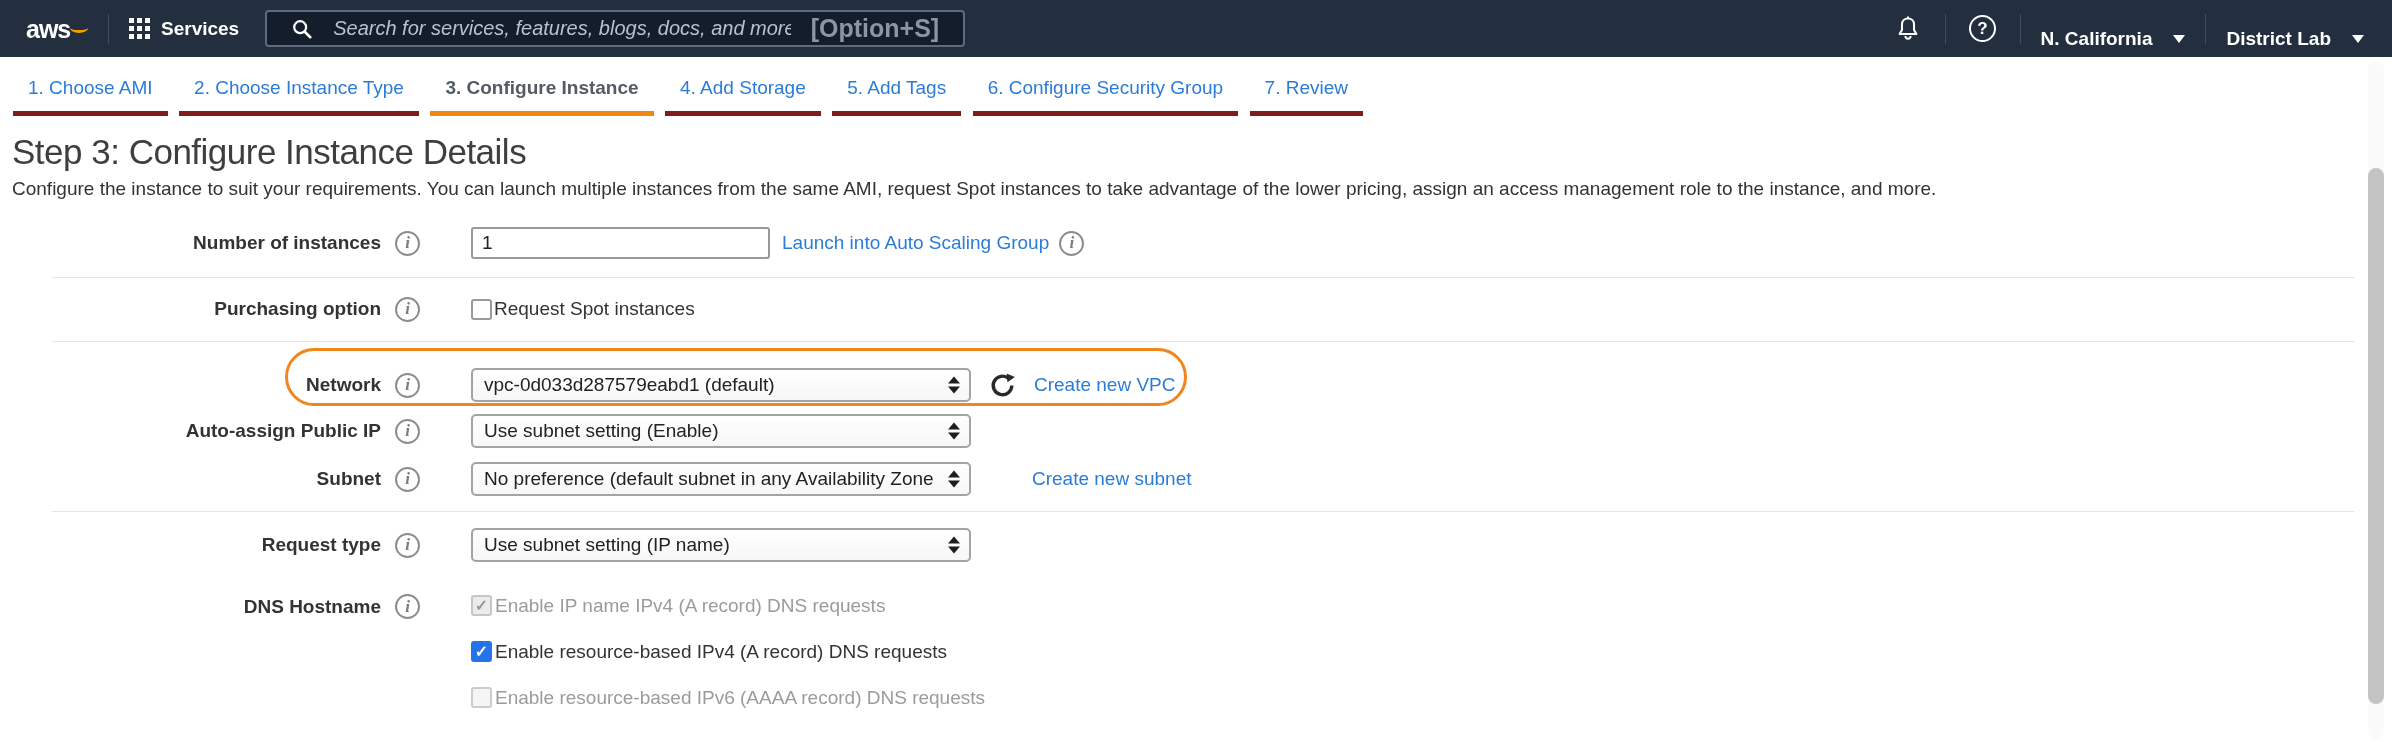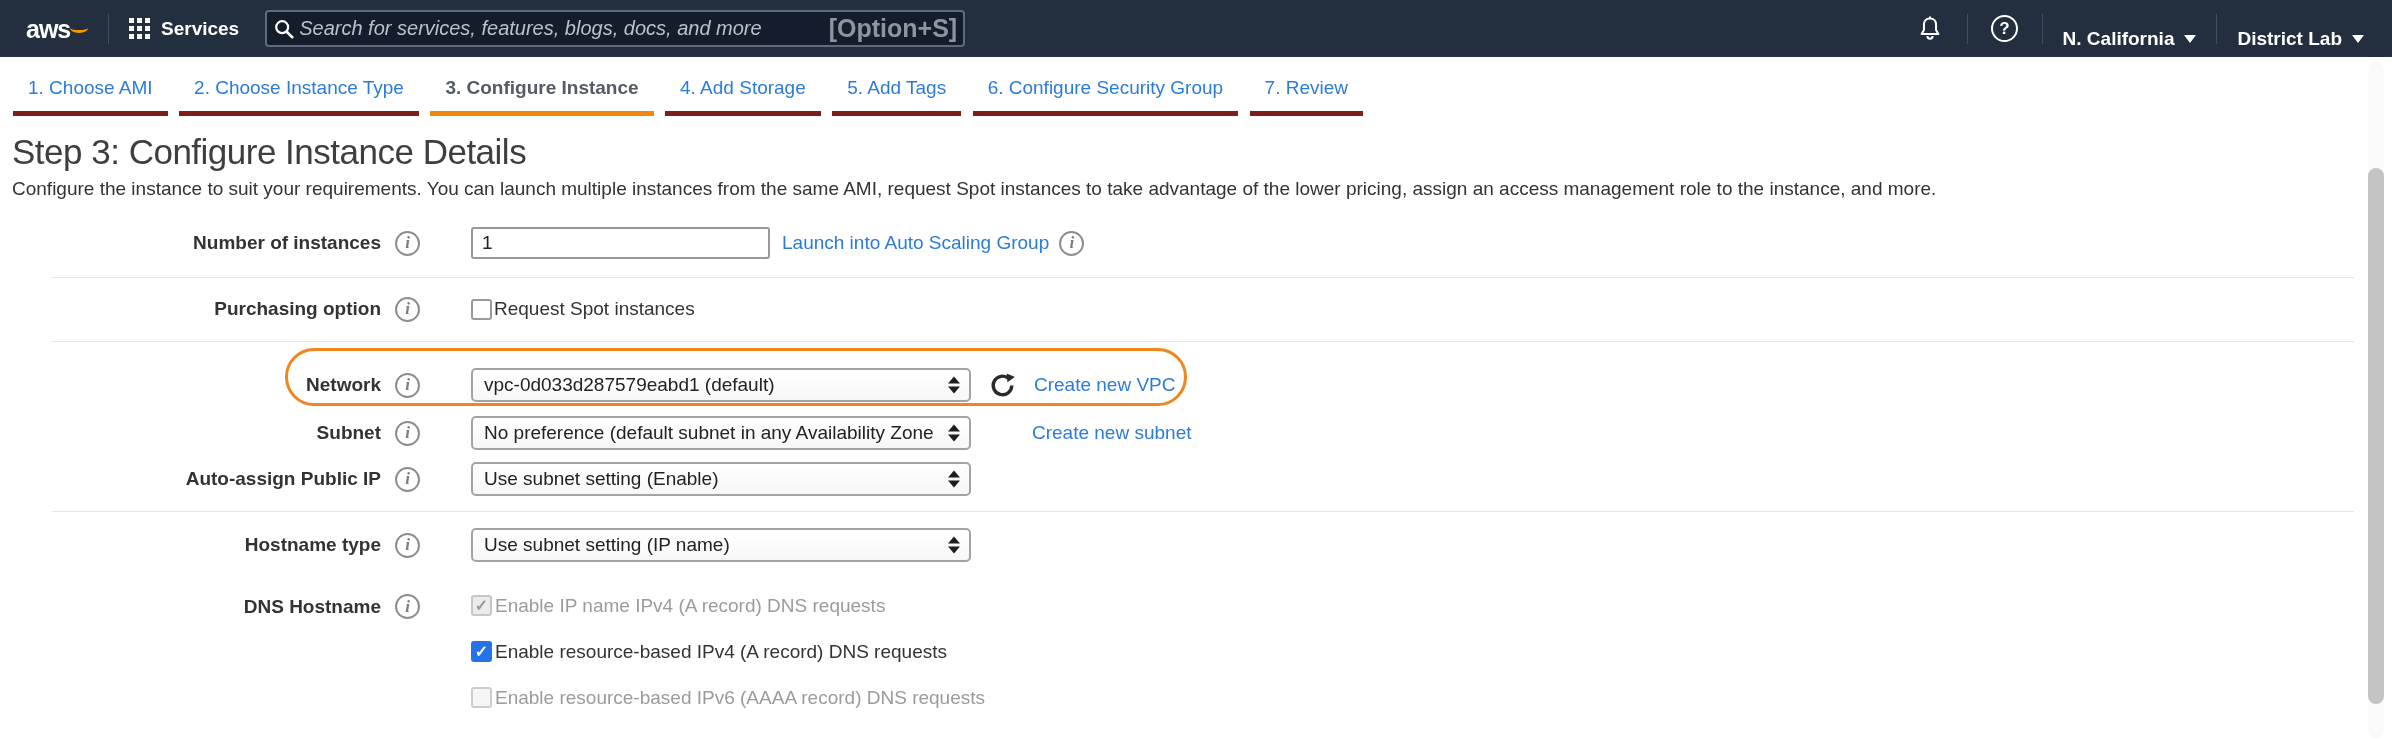--- a/index.html
+++ b/index.html
@@ -19,36 +19,36 @@
   }
   .aws-logo { display: flex; flex-direction: row; align-items: center; width: 62px; cursor: pointer; }
   .aws-logo .aws-word { color: #fff; font-weight: 700; font-size: 25px; letter-spacing: -1px; line-height: 22px; }
   .aws-logo .aws-smile { width: 44px; height: 10px; border-bottom: 3px solid #f90; border-radius: 0 0 50% 50%; margin-top: -2px; }
   .nav-sep { width: 1px; height: 30px; background: #414d5c; margin: 0 20px; }
   .services-btn { display: flex; align-items: center; gap: 11px; cursor: pointer; }
   .services-btn span { color: #fff; font-weight: 700; font-size: 19px; }
   .search-box {
     margin-left: 26px; width: 700px; height: 37px;
     background: #141d2b; border: 2px solid #5f6b7a; border-radius: 4px;
-    display: flex; align-items: center; padding: 0 6px; gap: 4px;
+    display: flex; align-items: center; padding: 0 24px; gap: 20px;
   }
   .search-box input {
     flex: 1; background: transparent; border: none; outline: none;
     color: #e3e7eb; font-size: 20px; font-family: "Liberation Sans", sans-serif;
   }
   .search-box input::placeholder { color: #b9c1ca; font-style: italic; opacity: 1; }
   .search-shortcut { color: #8d96a0; font-size: 25px; font-weight: 700; }
   .nav-right { margin-left: auto; display: flex; align-items: center; }
   .nav-icon-btn { display: flex; align-items: center; justify-content: center; width: 34px; cursor: pointer; }
   .help-circle {
     width: 27px; height: 27px; border: 2px solid #fff; border-radius: 50%;
     color: #fff; font-size: 17px; font-weight: 700;
     display: flex; align-items: center; justify-content: center;
   }
-  .nav-menu { display: flex; align-items: center; gap: 10px; color: #fff; font-weight: 700; font-size: 19px; cursor: pointer; white-space: nowrap; margin-top: 20px; }
+  .nav-menu { display: flex; align-items: center; gap: 21px; color: #fff; font-weight: 700; font-size: 19px; cursor: pointer; white-space: nowrap; margin-top: 20px; }
   .caret-down { width: 0; height: 0; border-left: 6px solid transparent; border-right: 6px solid transparent; border-top: 8px solid #fff; }
 
   
   .tabs { padding: 20px 0 0 13px; white-space: nowrap; }
   .tab {
     display: inline-block; font-size: 19px; color: #2b7cd9; text-decoration: none;
     padding: 0 15px 12px 15px; margin-right: 7px;
     border-bottom: 5px solid #7f1d1d; cursor: pointer;
   }
   .tab.active { color: #545b64; font-weight: 700; border-bottom-color: #f2870f; cursor: default; }
@@ -241,58 +241,58 @@
       <span class="refresh-btn">
         <svg width="31" height="31" viewBox="0 0 24 24">
           <path d="M19.2 12 A7.2 7.2 0 1 1 16.8 6.6" fill="none" stroke="#2a2a2a" stroke-width="2.6"></path>
           <polygon points="15.2,2.8 21.6,5.4 15.8,9.4" fill="#2a2a2a"></polygon>
         </svg>
       </span>
       <a class="link" style="margin-left:16px">Create new VPC</a>
     </div>
   </div>
 
+  <div class="row m-row5">
+    <div class="label-cell">
+      <span class="lbl">Auto-assign Public IP</span>
+      <span class="info"></span>
+    </div>
+    <div class="ctl">
+      <div class="select">
+        <span class="sel-text">Use subnet setting (Enable)</span>
+        <span class="sel-arrows">
+            <span class="tri-up"></span>
+            <span class="tri-dn"></span>
+          </span>
+      </div>
+    </div>
+  </div>
+
   <div class="row m-row4">
     <div class="label-cell">
       <span class="lbl">Subnet</span>
       <span class="info"></span>
     </div>
     <div class="ctl">
       <div class="select">
         <span class="sel-text">No preference (default subnet in any Availability Zone</span>
         <span class="sel-arrows">
             <span class="tri-up"></span>
             <span class="tri-dn"></span>
           </span>
       </div>
       <a class="link" style="margin-left:61px">Create new subnet</a>
     </div>
   </div>
 
-  <div class="row m-row5">
-    <div class="label-cell">
-      <span class="lbl">Auto-assign Public IP</span>
-      <span class="info"></span>
-    </div>
-    <div class="ctl">
-      <div class="select">
-        <span class="sel-text">Use subnet setting (Enable)</span>
-        <span class="sel-arrows">
-            <span class="tri-up"></span>
-            <span class="tri-dn"></span>
-          </span>
-      </div>
-    </div>
-  </div>
-
   <hr class="divider m-hr3">
 
   <div class="row m-row6">
     <div class="label-cell">
-      <span class="lbl">Hostname type</span>
+      <span class="lbl">Request type</span>
       <span class="info"></span>
     </div>
     <div class="ctl">
       <div class="select">
         <span class="sel-text">Use subnet setting (IP name)</span>
         <span class="sel-arrows">
             <span class="tri-up"></span>
             <span class="tri-dn"></span>
           </span>
       </div>

